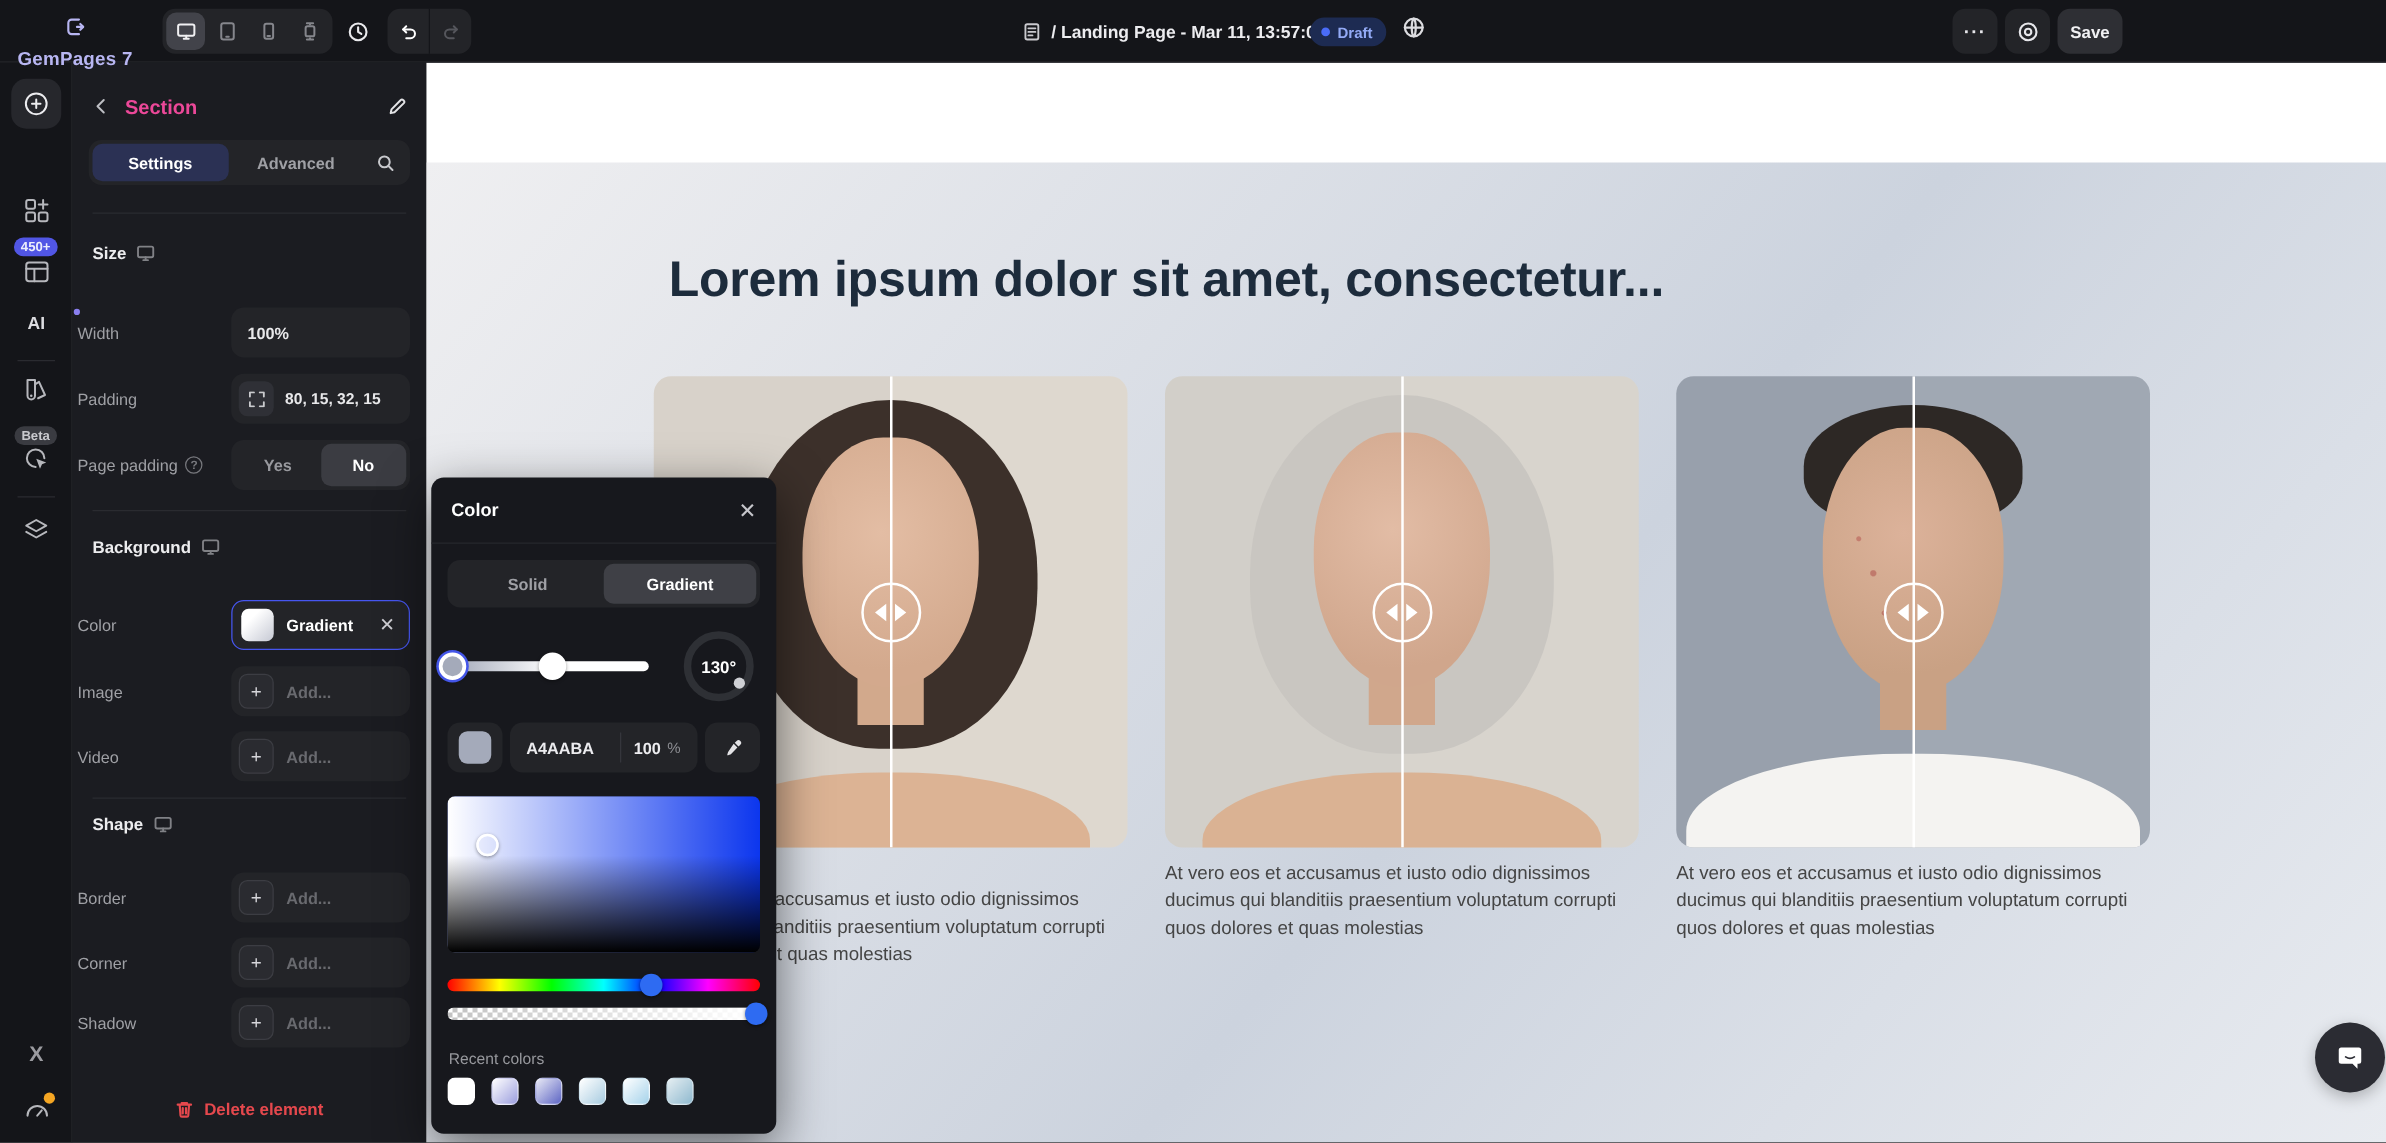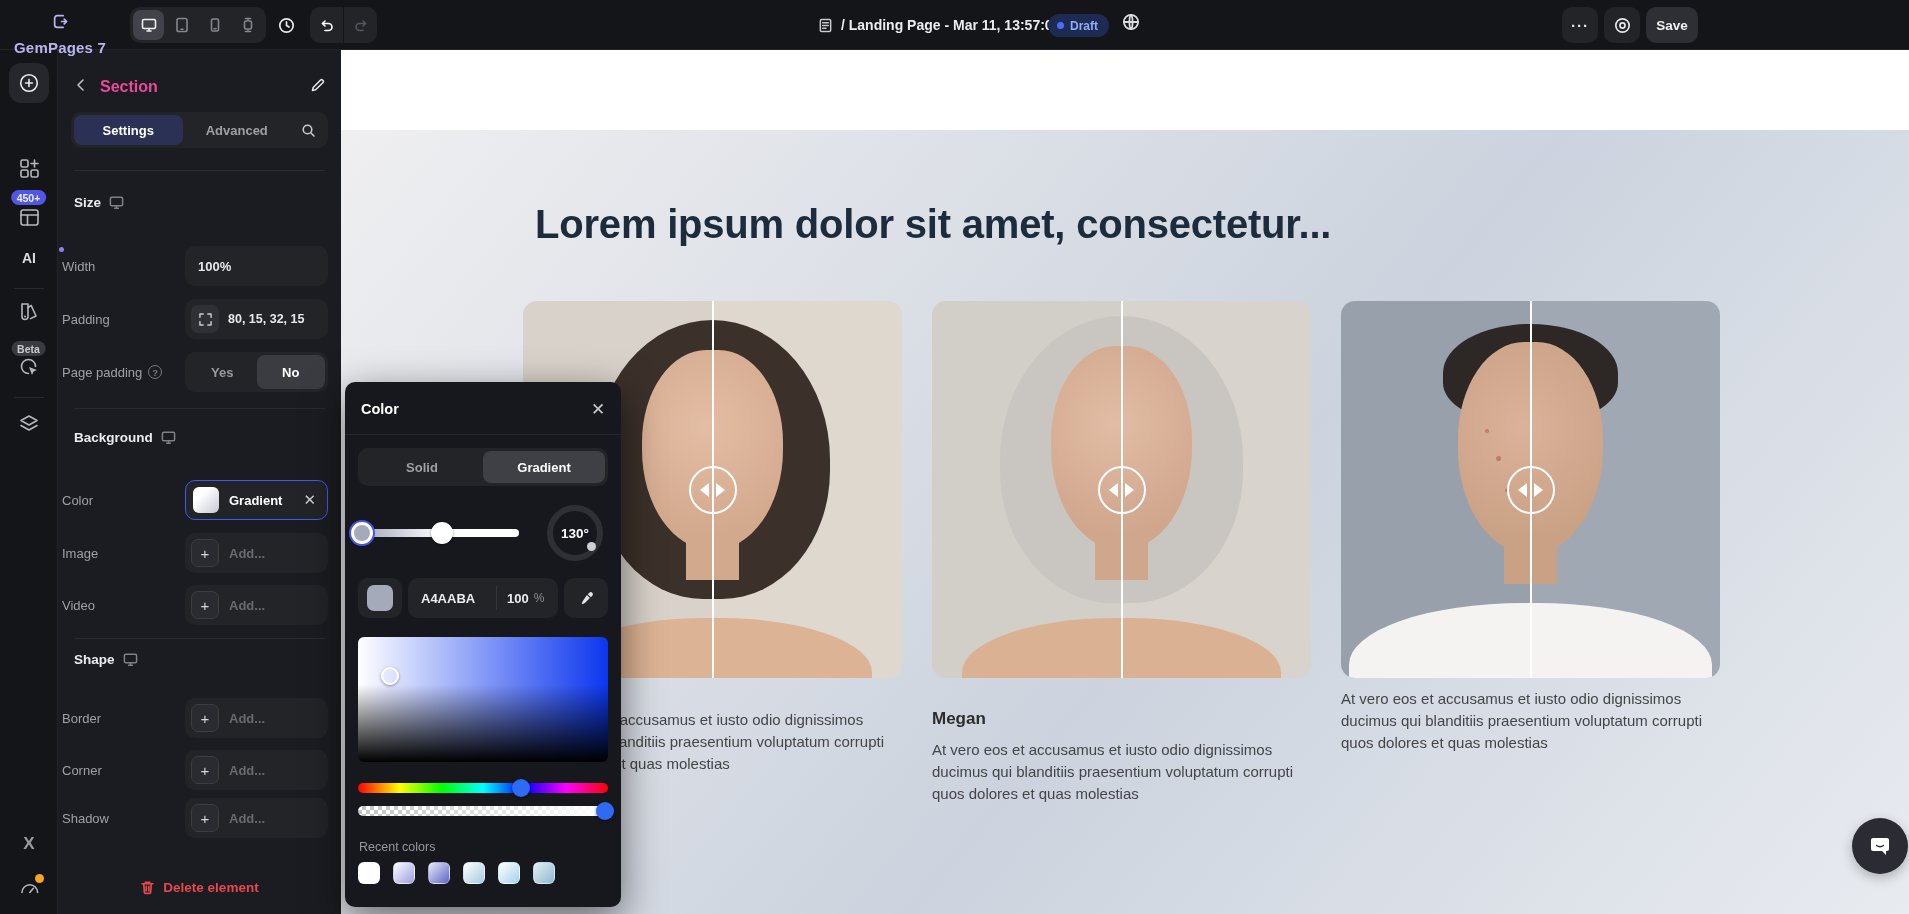--- a/index.html
+++ b/index.html
@@ -185,21 +185,20 @@
         <div class="hair h2"></div>
         <div class="neck n2"></div>
         <div class="face f2"></div>
         <div class="body-sh b2"></div>
         <div class="ba-line"></div>
         <div class="ba-handle">
           <span class="tri-l"></span>
           <span class="tri-r"></span>
         </div>
       </div>
-      <div class="card-name">Megan</div>
       <div class="card-text">At vero eos et accusamus et iusto odio dignissimos ducimus qui blanditiis praesentium voluptatum corrupti quos dolores et quas molestias</div>
     </div>
 
     <div class="card-col" style="left:1000px">
       <div class="photo ph3">
         <div class="hair h3"></div>
         <div class="neck n3"></div>
         <div class="face f3"></div>
         <div class="body-sh b3"></div>
         <div class="ba-line"></div>

